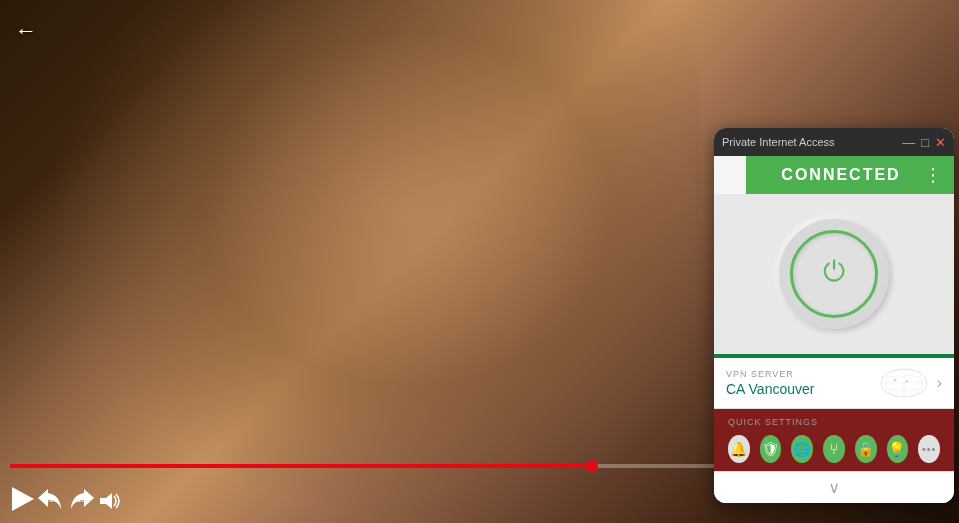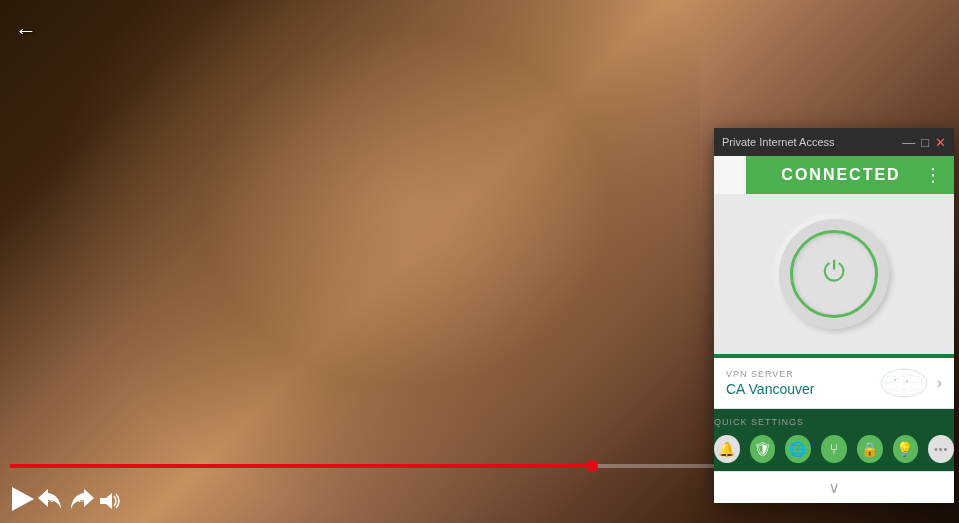--- a/index.html
+++ b/index.html
@@ -128,21 +128,21 @@
       border-color: transparent transparent transparent #fff;
     }
 
     
     .vpn-panel {
       position: absolute;
       top: 128px;
       right: 5px;
       width: 240px;
       background: #f5f5f5;
-      border-radius: 0;
+      border-radius: 12px;
       box-shadow: 0 4px 20px rgba(0,0,0,0.5);
       overflow: hidden;
       z-index: 100;
     }
 
     
     .vpn-titlebar {
       background: #2d2d2d;
       height: 28px;
       display: flex;
@@ -260,22 +260,22 @@
       margin: 0 8px;
       opacity: 0.5;
     }
     .vpn-chevron-right {
       color: #aaa;
       font-size: 16px;
     }
 
     
     .vpn-quick-settings {
-      background: #14532d;
-      padding: 8px 0;
+      background: #7f1d1d;
+      padding: 8px 14px;
       border-top: 1px solid #e0e0e0;
     }
     .vpn-qs-label {
       font-size: 9px;
       color: #999;
       letter-spacing: 1px;
       text-transform: uppercase;
       margin-bottom: 8px;
     }
     .vpn-qs-icons {

